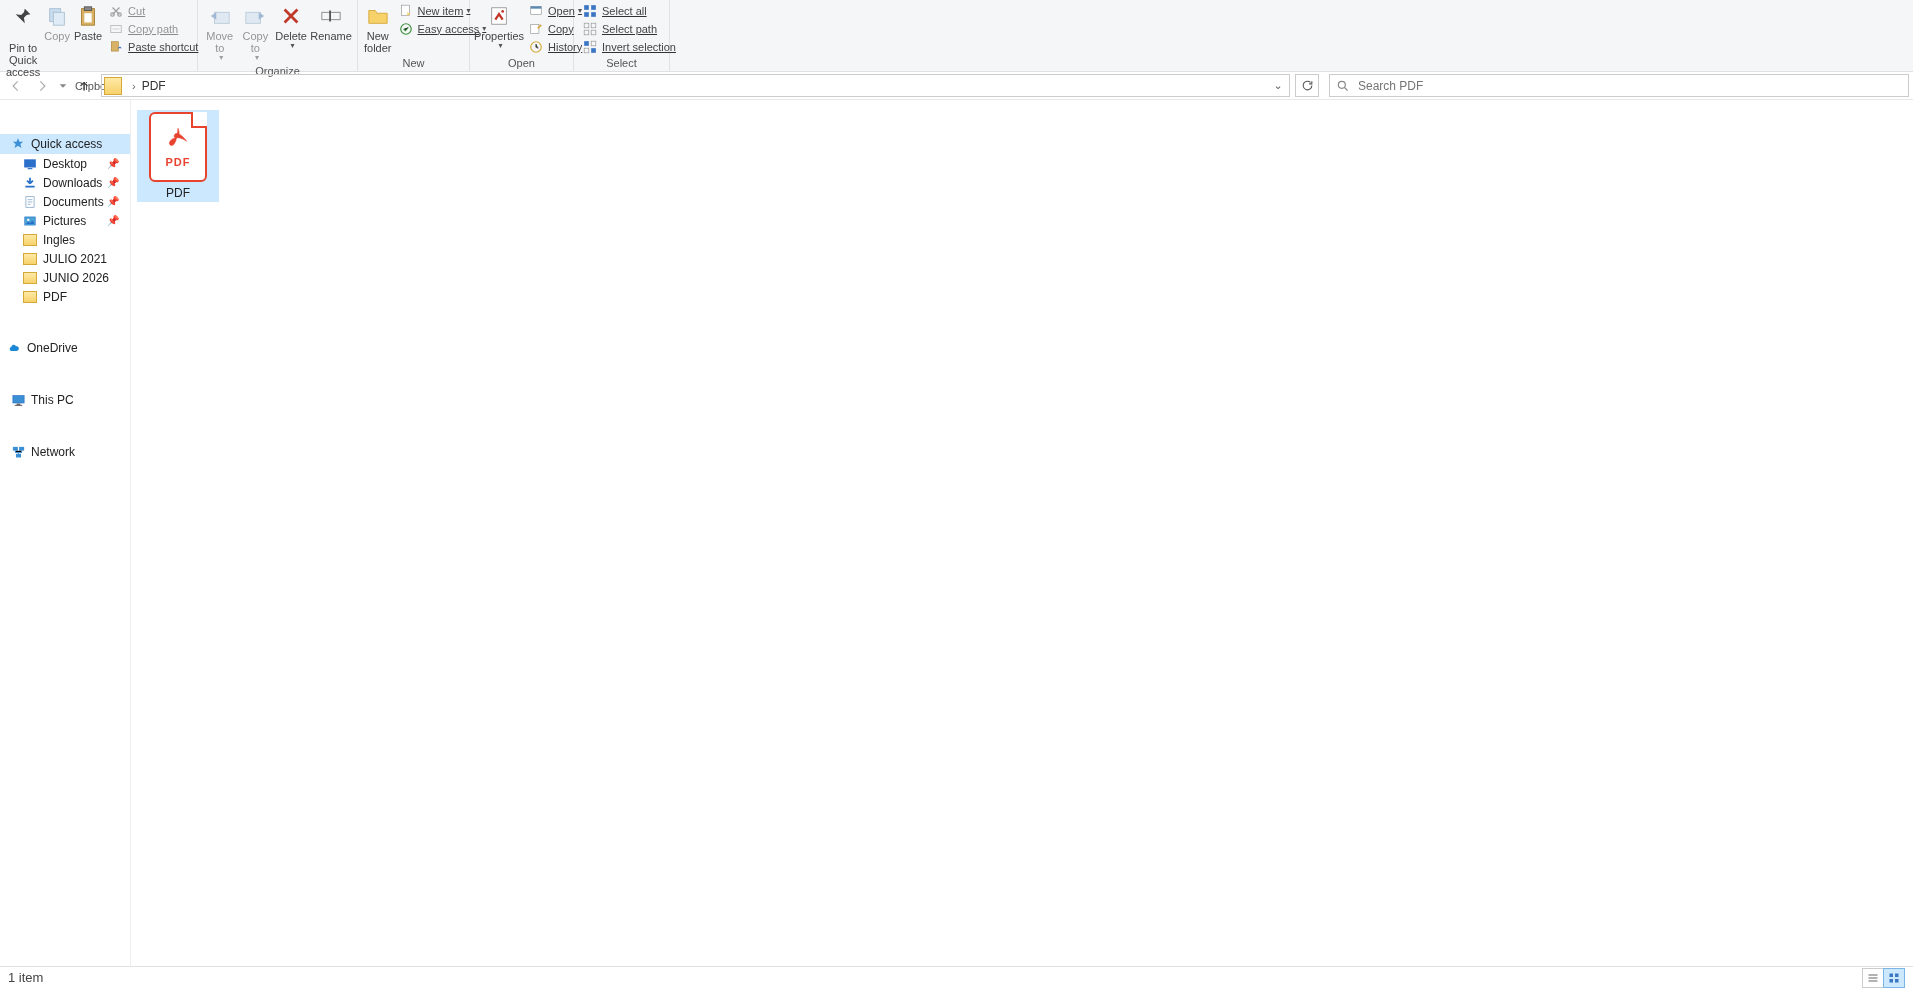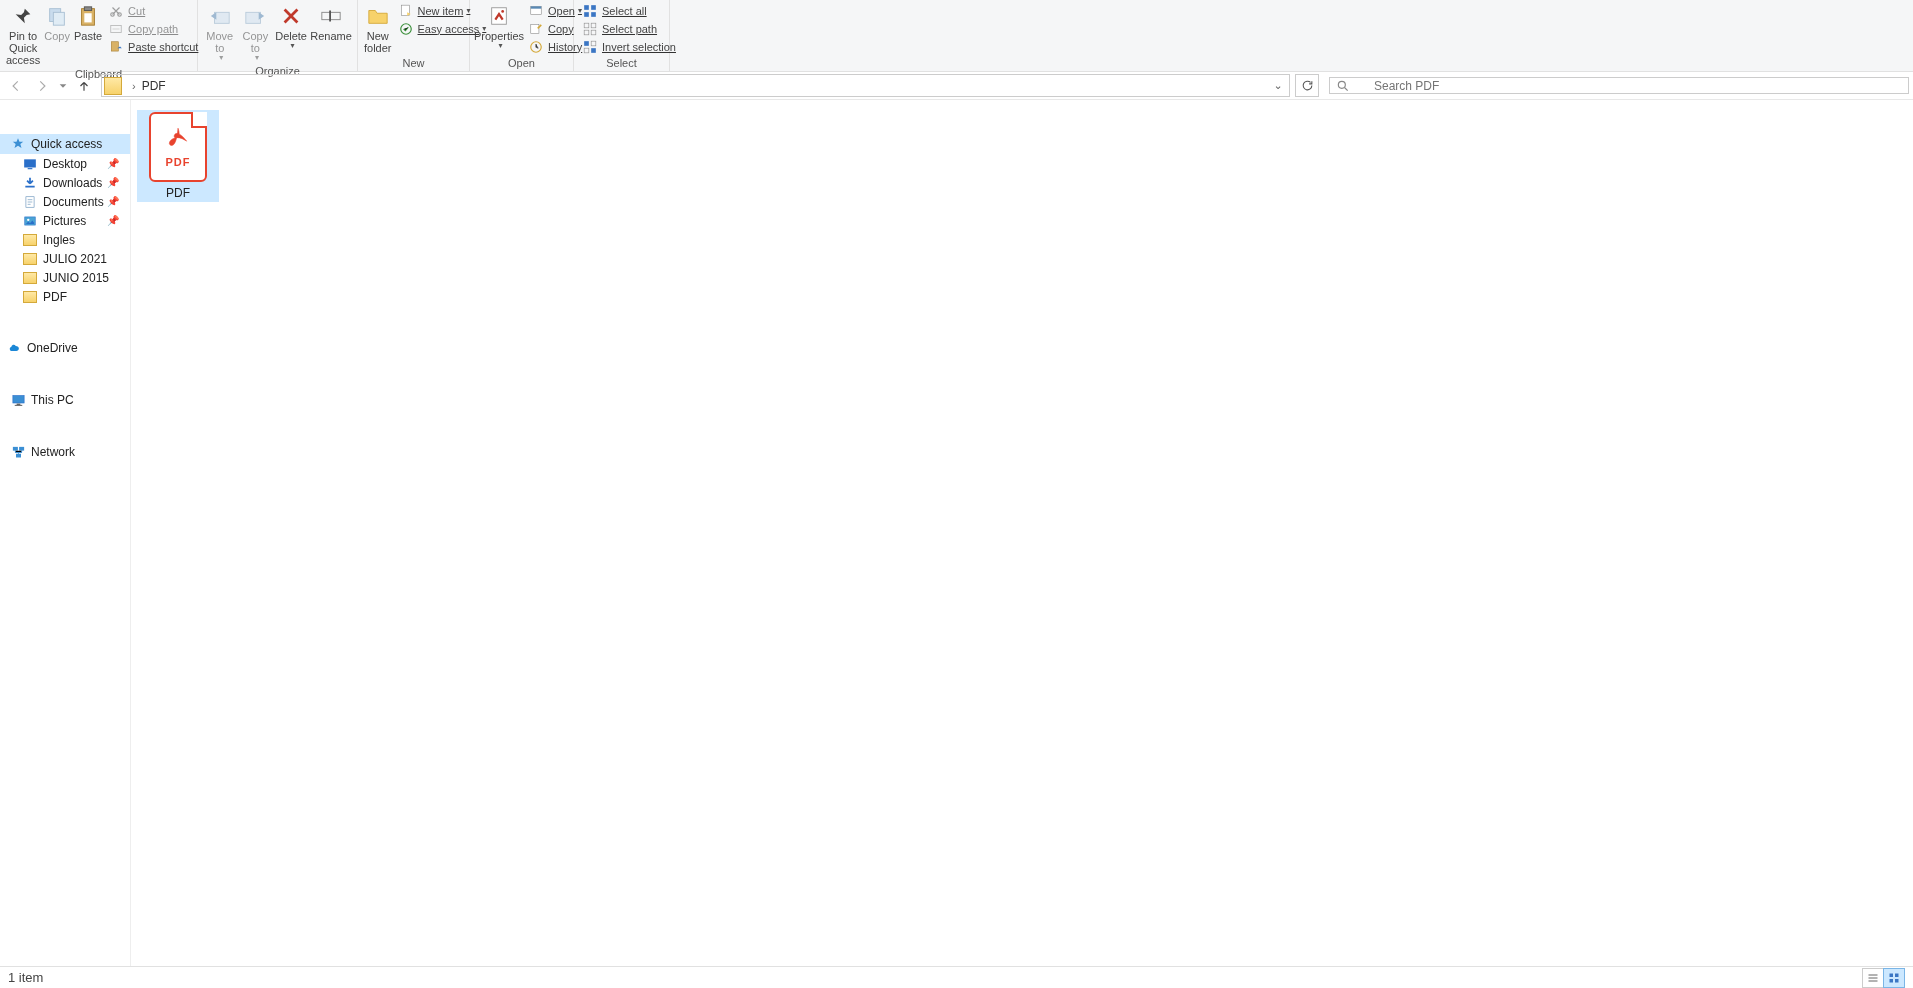--- a/index.html
+++ b/index.html
@@ -21,21 +21,21 @@
 
 
 .addr-row { height: 28px; display: flex; align-items: center; padding: 0 4px; gap: 2px; border-bottom: 1px solid #e8e8e8; }
 .nav-btn { width: 24px; height: 24px; display: flex; align-items: center; justify-content: center; color: #888; }
 .nav-btn.enabled { color: #333; }
 .addr-box { flex: 1; height: 23px; border: 1px solid #ccc; display: flex; align-items: center; padding: 0 2px; margin: 0 3px; }
 .addr-folder-ic { width: 18px; height: 18px; background: linear-gradient(#ffe9a6,#f7d26b); border: 0.5px solid #d4a93a; margin-right: 4px; }
 .addr-sep { padding: 0 6px; color: #666; }
 .addr-dd { margin-left: auto; width: 18px; text-align: center; color: #666; }
 .refresh-box { width: 24px; height: 23px; border: 1px solid #ccc; display: flex; align-items: center; justify-content: center; color: #555; margin-right: 8px; }
-.search-box { width: 580px; height: 17px; border: 1px solid #ccc; display: flex; align-items: center; padding: 0 6px; color: #888; gap: 16px; }
+.search-box { width: 580px; height: 23px; border: 1px solid #ccc; display: flex; align-items: center; padding: 0 6px; color: #888; }
 .search-box .ic { margin-right: 8px; }
 .search-box input { border: none; outline: none; flex: 1; font-size: 12px; color: #333; }
 
 
 .main { flex: 1; display: flex; min-height: 0; }
 .navpane { width: 131px; border-right: 1px solid #eee; padding-top: 10px; }
 .nav-item { display: flex; align-items: center; height: 19px; padding-left: 22px; position: relative; font-size: 12px; color: #222; }
 .nav-item.top { font-weight: 400; height: 20px; margin-top: 24px; }
 .nav-item.selected { background: #cce8ff; }
 .nav-item .pin { position: absolute; right: 10px; color: #888; font-size: 10px; }
@@ -58,21 +58,21 @@
 
 svg { display: block; }
 </style>
 </head>
 <body>
 
 <div class="ribbon">
 
   <div class="ribbon-group" style="width:198px;">
     <div class="ribbon-group-body">
-      <div class="rbtn-lg" style="width:54px;">
+      <div class="rbtn-lg" style="width:54px;gap:12px;">
         <span class="ic">
           <svg width="22" height="22" viewBox="0 0 24 24">
               <path fill="#444" d="M14 4l6 6-4 1-3 3 1 6-5-5-5 5 5-5-5-5 6 1 3-3z"></path>
             </svg>
         </span>
         <span style="white-space:pre-line;">Pin to Quick
 access</span>
       </div>
       <div class="rbtn-lg disabled" style="width:34px;">
         <span class="ic">
@@ -403,21 +403,21 @@
     <div class="nav-item">
       <span class="nic">
           <span class="folder-ic"></span>
         </span>
       <span>JULIO 2021</span>
     </div>
     <div class="nav-item">
       <span class="nic">
           <span class="folder-ic"></span>
         </span>
-      <span>JUNIO 2015</span>
+      <span>JUNIO 2026</span>
     </div>
     <div class="nav-item">
       <span class="nic">
           <span class="folder-ic"></span>
         </span>
       <span>PDF</span>
     </div>
     <div class="nav-spacer"></div>
     <div class="nav-item top" style="padding-left:6px;">
       <span class="nic">

